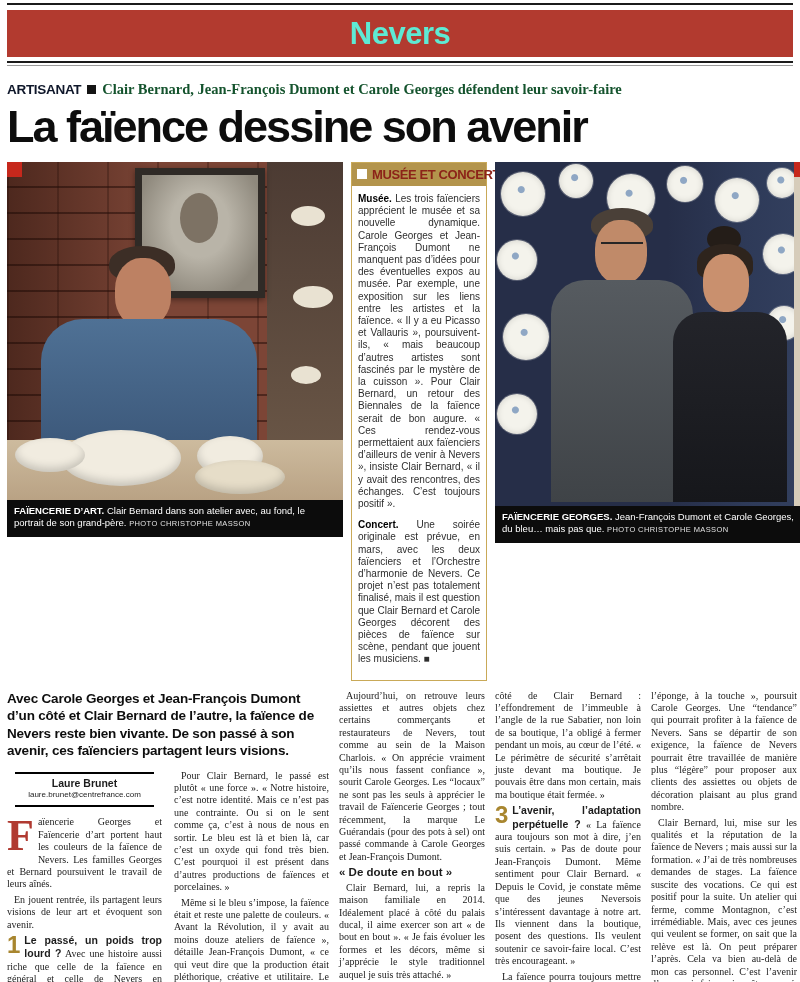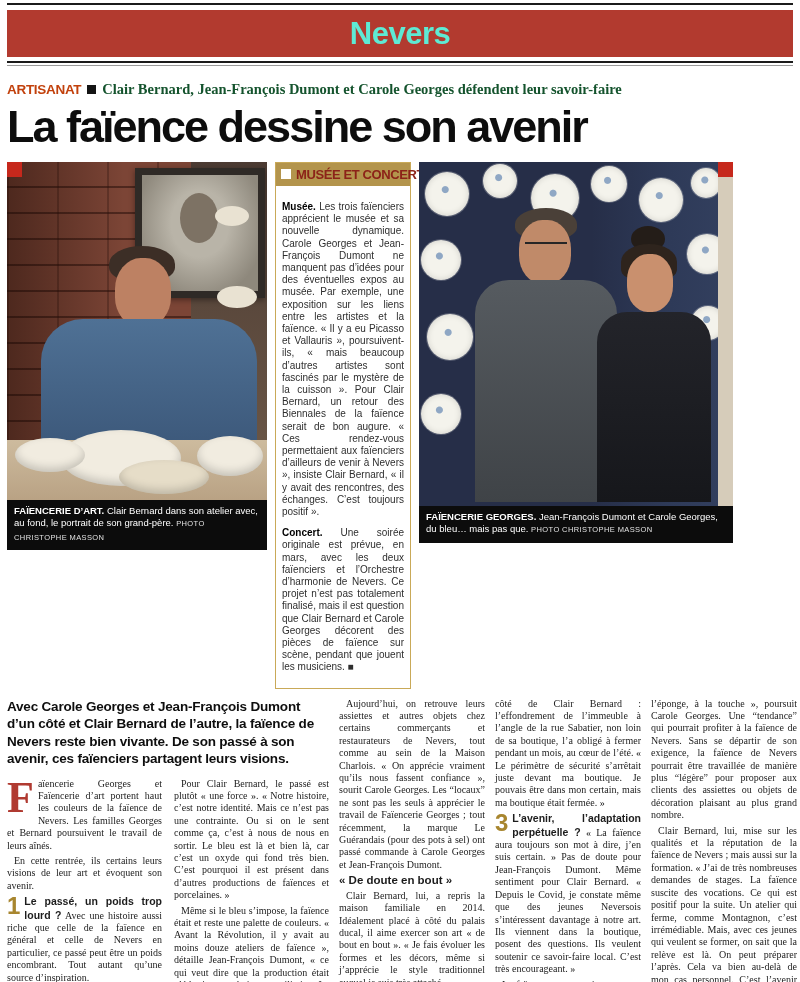--- a/index.html
+++ b/index.html
@@ -4,28 +4,28 @@
 <style>
   html,body{margin:0;padding:0;background:#fff;}
   body{width:800px;font-family:"Liberation Sans",sans-serif;color:#111;}
   .page{width:786px;margin:0 auto;padding-top:3px;}
   .rule-thick{height:2px;background:#1b1b1b;}
   .banner{margin-top:5px;background:#b23a2f;height:47px;display:flex;align-items:center;justify-content:center;}
   .banner span{color:#5eead4;font-weight:bold;font-size:31px;letter-spacing:-0.5px;}
   .banner-rules{margin-top:4px;}
   .rule-thin{height:1px;background:#9a9a9a;margin-top:2px;}
   .kicker{margin-top:15px;display:flex;align-items:center;}
-  .kicker-label{color:#c2410c;font-weight:bold;font-size:13.5px;letter-spacing:-0.3px;}
+  .kicker-label{color:#0f172a;font-weight:bold;font-size:13.5px;letter-spacing:-0.3px;}
   .kicker-square{width:9px;height:9px;background:#141414;margin:0 6px;flex:none;}
   .kicker-text{font-family:"Liberation Serif",serif;font-weight:bold;font-size:14.5px;color:#14532d;}
   .headline{font-weight:bold;font-size:45px;line-height:1.02;letter-spacing:-2px;margin:6px 0 12px;color:#0d0d0d;}
   
   .row1{display:flex;gap:8px;margin-top:2px;}
   figure{margin:0;}
-  .photo-l{width:260px;flex:none;}
+  .photo-l{width:336px;flex:none;}
   .photo-r{width:314px;flex:none;}
   .musee{width:136px;flex:none;}
   .img{position:relative;overflow:hidden;height:338px;}
   .img-left{background-color:#7c4536;background-image:linear-gradient(90deg,rgba(20,5,0,.45),rgba(20,5,0,0) 45%),repeating-linear-gradient(0deg,rgba(40,15,10,.55) 0 2px,rgba(0,0,0,0) 2px 26px),repeating-linear-gradient(90deg,rgba(40,15,10,.3) 0 2px,rgba(0,0,0,0) 2px 50px);}
   .img-right{background:linear-gradient(90deg,#262e48 0 55%,#2e3a58 80%,#33405f);}
   .red-badge{position:absolute;width:15px;height:15px;background:#c6281c;z-index:6;}
   .tl{left:0;top:0}.tr{right:0;top:0}
   .portrait{position:absolute;left:128px;top:6px;width:116px;height:116px;background:radial-gradient(ellipse at 50% 42%,#b9b4a8 0 35%,#8e887c 80%);border:7px solid #2f2a26;box-shadow:0 2px 6px rgba(0,0,0,.4);}
   .portrait:after{content:"";position:absolute;left:38px;top:18px;width:38px;height:50px;border-radius:50%;background:#7d7264;}
   .shelf{position:absolute;right:0;top:0;width:76px;height:100%;background:linear-gradient(180deg,#4c3b33,#6e5a49);}
@@ -47,21 +47,21 @@
   .woman-body{position:absolute;left:178px;top:150px;width:114px;height:190px;background:linear-gradient(180deg,#23242a,#16171b);border-radius:30px 30px 0 0;z-index:4;}
   .caption{background:#0c0c0c;color:#fff;padding:5px 7px 6px;font-size:9.5px;line-height:12.5px;}
   .caption b{font-weight:bold;}
   .credit{font-size:7.5px;letter-spacing:.4px;color:#e2e2e2;}
   
   .musee-box{border:1px solid #c9a958;}
   .musee-head{background:#b3944c;display:flex;align-items:center;padding:4px 5px;}
   .musee-sq{width:10px;height:10px;background:#fff;margin-right:5px;flex:none;}
   .musee-title{color:#8c2318;font-weight:bold;font-size:13px;letter-spacing:-0.4px;white-space:nowrap;}
   .musee-body{padding:7px 6px 5px;font-size:10px;line-height:12.2px;color:#2e2e2e;text-align:justify;}
-  .musee-body p{margin:8px 0 9px;}
+  .musee-body p{margin:0 0 9px;}
   .musee-body b{color:#000;}
   
   .cols{display:flex;gap:10px;margin-top:9px;}
   .colA{width:322px;flex:none;}
   .intro{font-weight:bold;font-size:13.5px;line-height:17.5px;letter-spacing:-0.2px;margin:0 0 10px;color:#0e0e0e;}
   .colA-inner{display:flex;gap:12px;}
   .col{flex:1;min-width:0;}
   .ncol{width:146px;flex:none;}
   .bodycol{font-family:"Liberation Serif",serif;font-size:10px;line-height:12.4px;text-align:justify;color:#1c1c1c;}
   .bodycol p{margin:0 0 3px;}
@@ -168,22 +168,26 @@
     </figure>
 
   </div>
 
   <div class="cols">
 
     <div class="colA">
       <p class="intro">Avec Carole Georges et Jean-François Dumont d’un côté et Clair Bernard de l’autre, la faïence de Nevers reste bien vivante. De son passé à son avenir, ces faïenciers partagent leurs visions.</p>
       <div class="colA-inner">
         <div class="col bodycol">
+          <div class="byline">
+            <span class="byline-name">Laure Brunet</span>
+            <span class="byline-email">laure.brunet@centrefrance.com</span>
+          </div>
           <p><span class="dropcap">F</span><span>aïencerie Georges et Faïencerie d’art portent haut les couleurs de la faïence de Nevers. Les familles Georges et Bernard poursuivent le travail de leurs aînés.</span></p>
-          <p class="ind">En cette rentrée, ils certains leurs visions de leur art et évoquent son avenir.</p>
+          <p class="ind">En jouent rentrée, ils partagent leurs visions de leur art et évoquent son avenir.</p>
           <p class="qblock"><span class="qnum">1</span><span class="qtitle">Le passé, un poids trop lourd ?</span> <span>Avec une histoire aussi riche que celle de la faïence en général et celle de Nevers en particulier, ce passé peut être un poids encombrant. Tout autant qu’une source d’inspiration.</span></p>
 
         </div>
         <div class="col bodycol">
           <p class="ind">Pour Clair Bernard, le passé est plutôt « une force ». « Notre histoire, c’est notre identité. Mais ce n’est pas une contrainte. Ou si on le sent comme ça, c’est à nous de nous en sortir. Le bleu est là et bien là, car c’est un oxyde qui fond très bien. C’est pourquoi il est présent dans d’autres productions de faïences et porcelaines. »</p>
           <p class="ind">Même si le bleu s’impose, la faïence était et reste une palette de couleurs. « Avant la Révolution, il y avait au moins douze ateliers de faïence », détaille Jean-François Dumont, « ce qui veut dire que la production était pléthorique, créative et utilitaire. Le seul juge était l’acheteur ».</p>
 
         </div>
       </div>
     </div>

